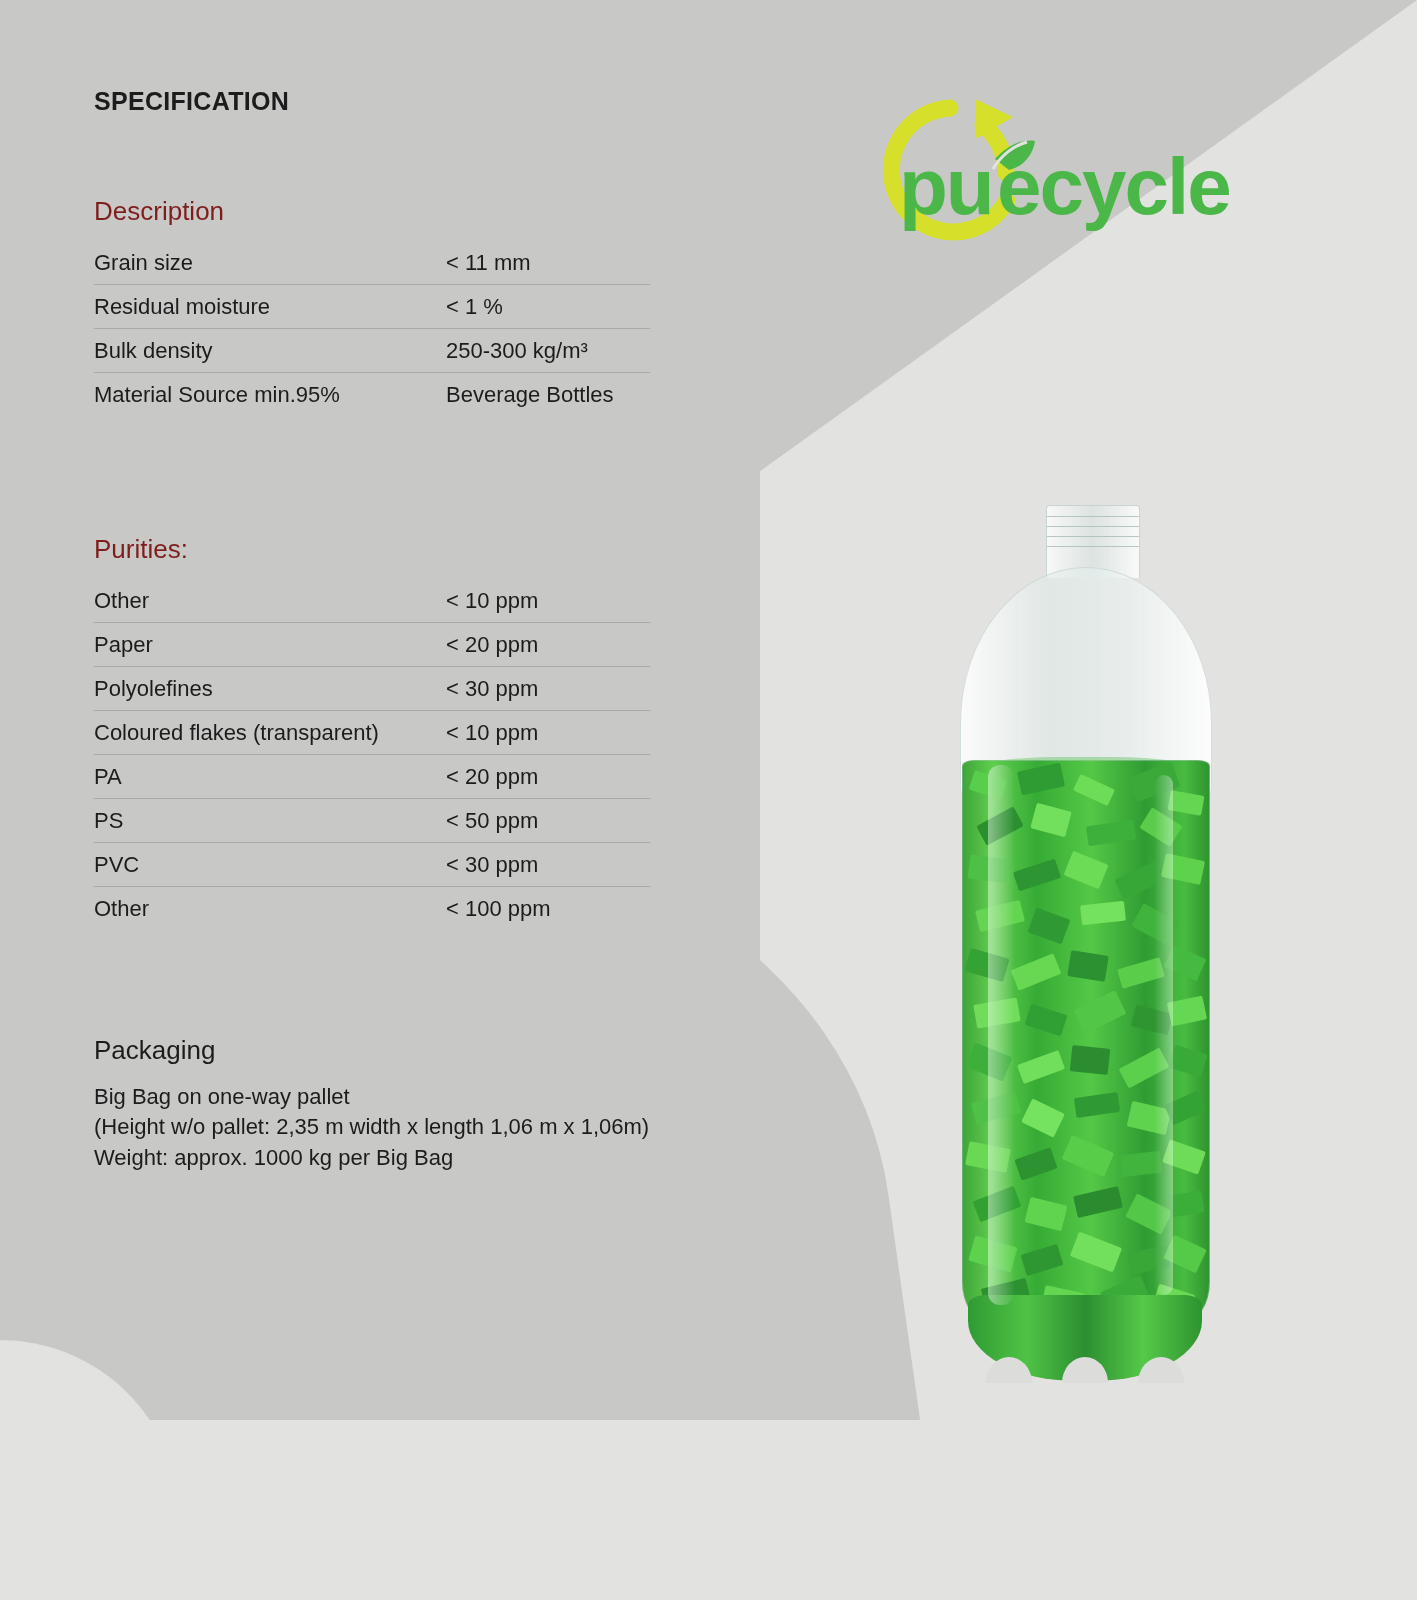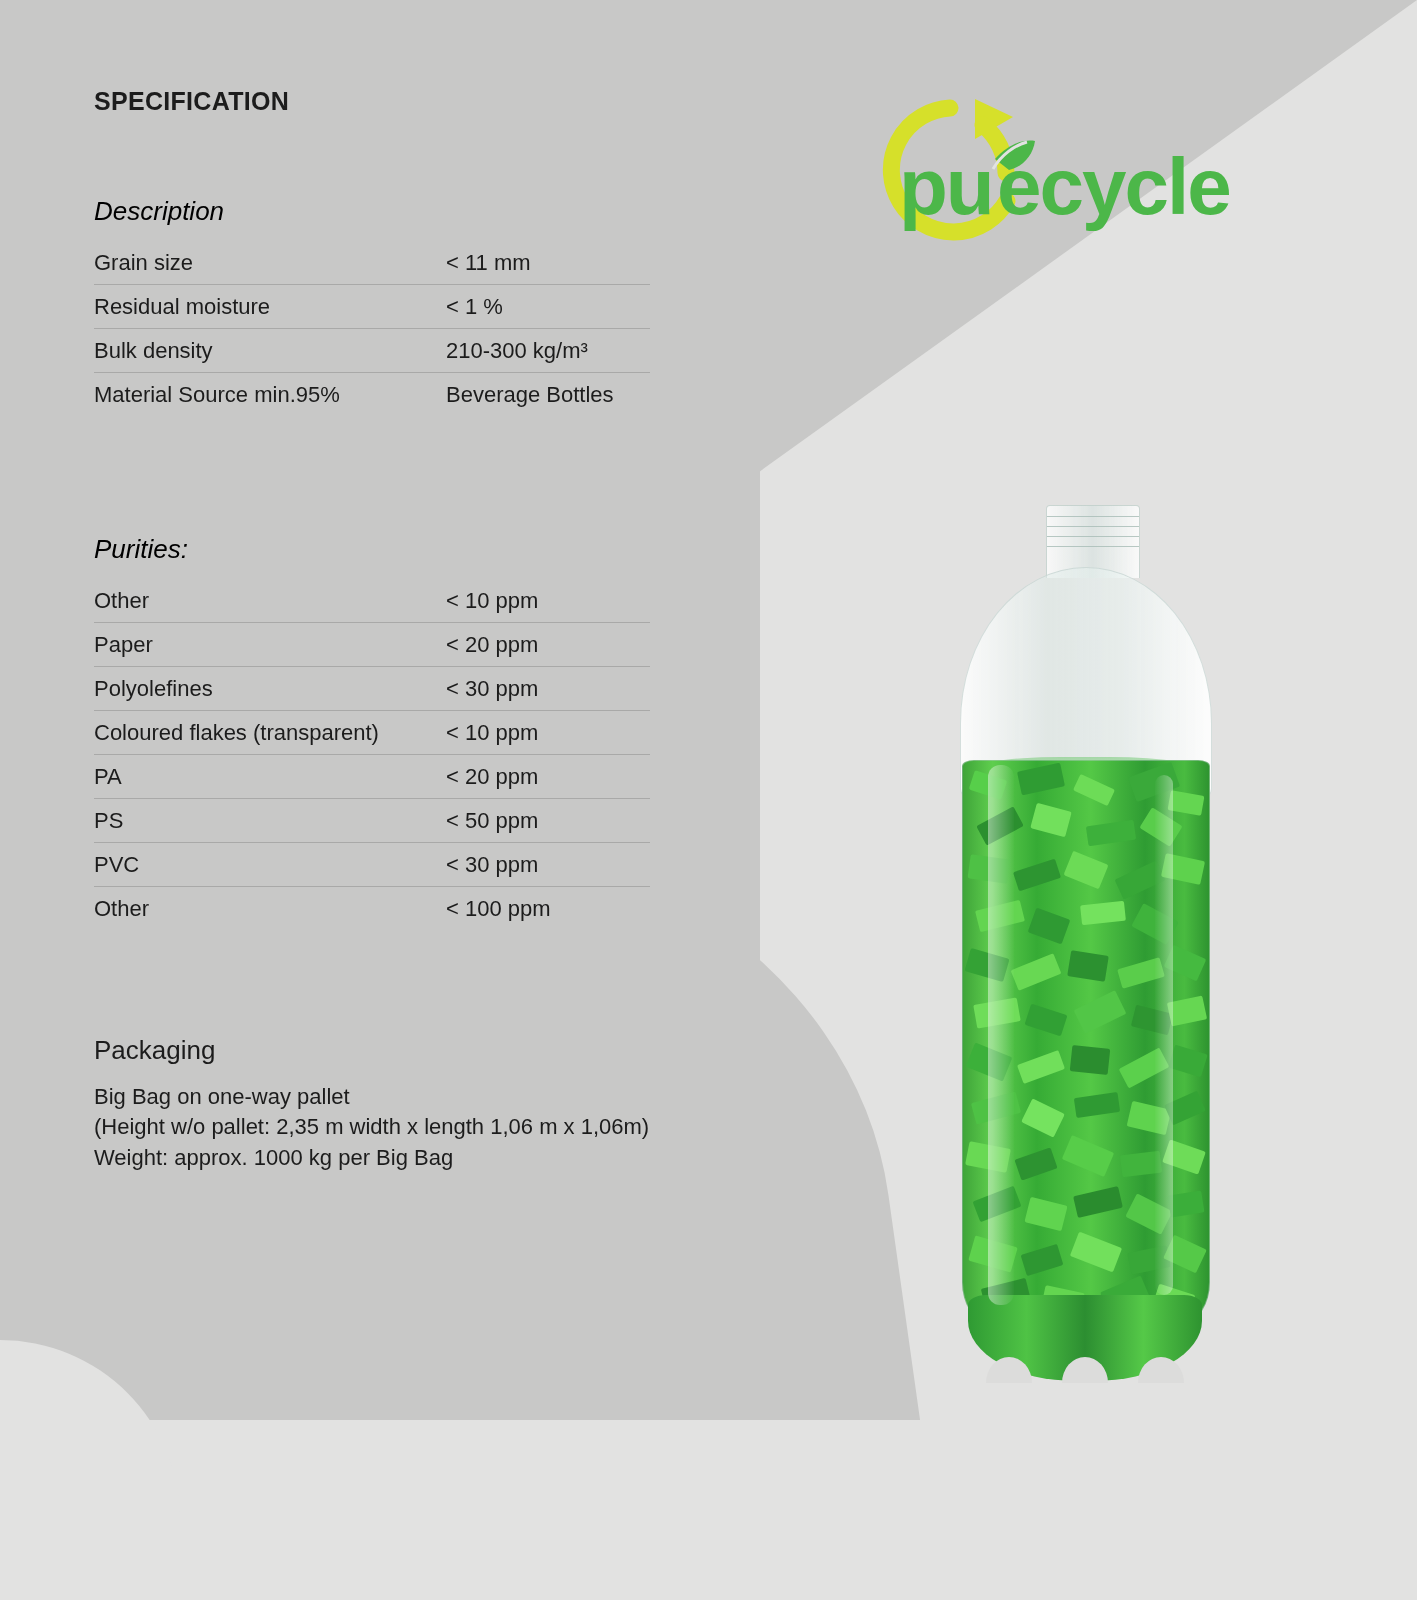--- a/index.html
+++ b/index.html
@@ -93,24 +93,23 @@
   .section-title {
     font-size: 25px;
     font-weight: bold;
     letter-spacing: 0.3px;
     color: #1c1c1c;
     margin-top: 87px;
   }
   .group-title {
     font-size: 26px;
     font-weight: normal;
-    color: #000000;
+    color: #7f1d1d;
     margin-top: 80px;
     margin-bottom: 14px;
-    font-style: italic;
   }
   .group-title.purities { margin-top: 118px; }
 
   table.spec {
     border-collapse: collapse;
     width: 556px;
     table-layout: fixed;
   }
   table.spec.purities { width: 556px; }
   table.spec td {
@@ -345,21 +344,21 @@
       <tr>
         <td class="key">Grain size</td>
         <td class="val">&lt; 11 mm</td>
       </tr>
       <tr>
         <td class="key">Residual moisture</td>
         <td class="val">&lt; 1 %</td>
       </tr>
       <tr>
         <td class="key">Bulk density</td>
-        <td class="val">210-300 kg/m³</td>
+        <td class="val">250-300 kg/m³</td>
       </tr>
       <tr>
         <td class="key">Material Source min.95%</td>
         <td class="val">Beverage Bottles</td>
       </tr>
     </tbody>
   </table>
 
   <div class="group-title purities">Purities:</div>
   <table class="spec purities">

